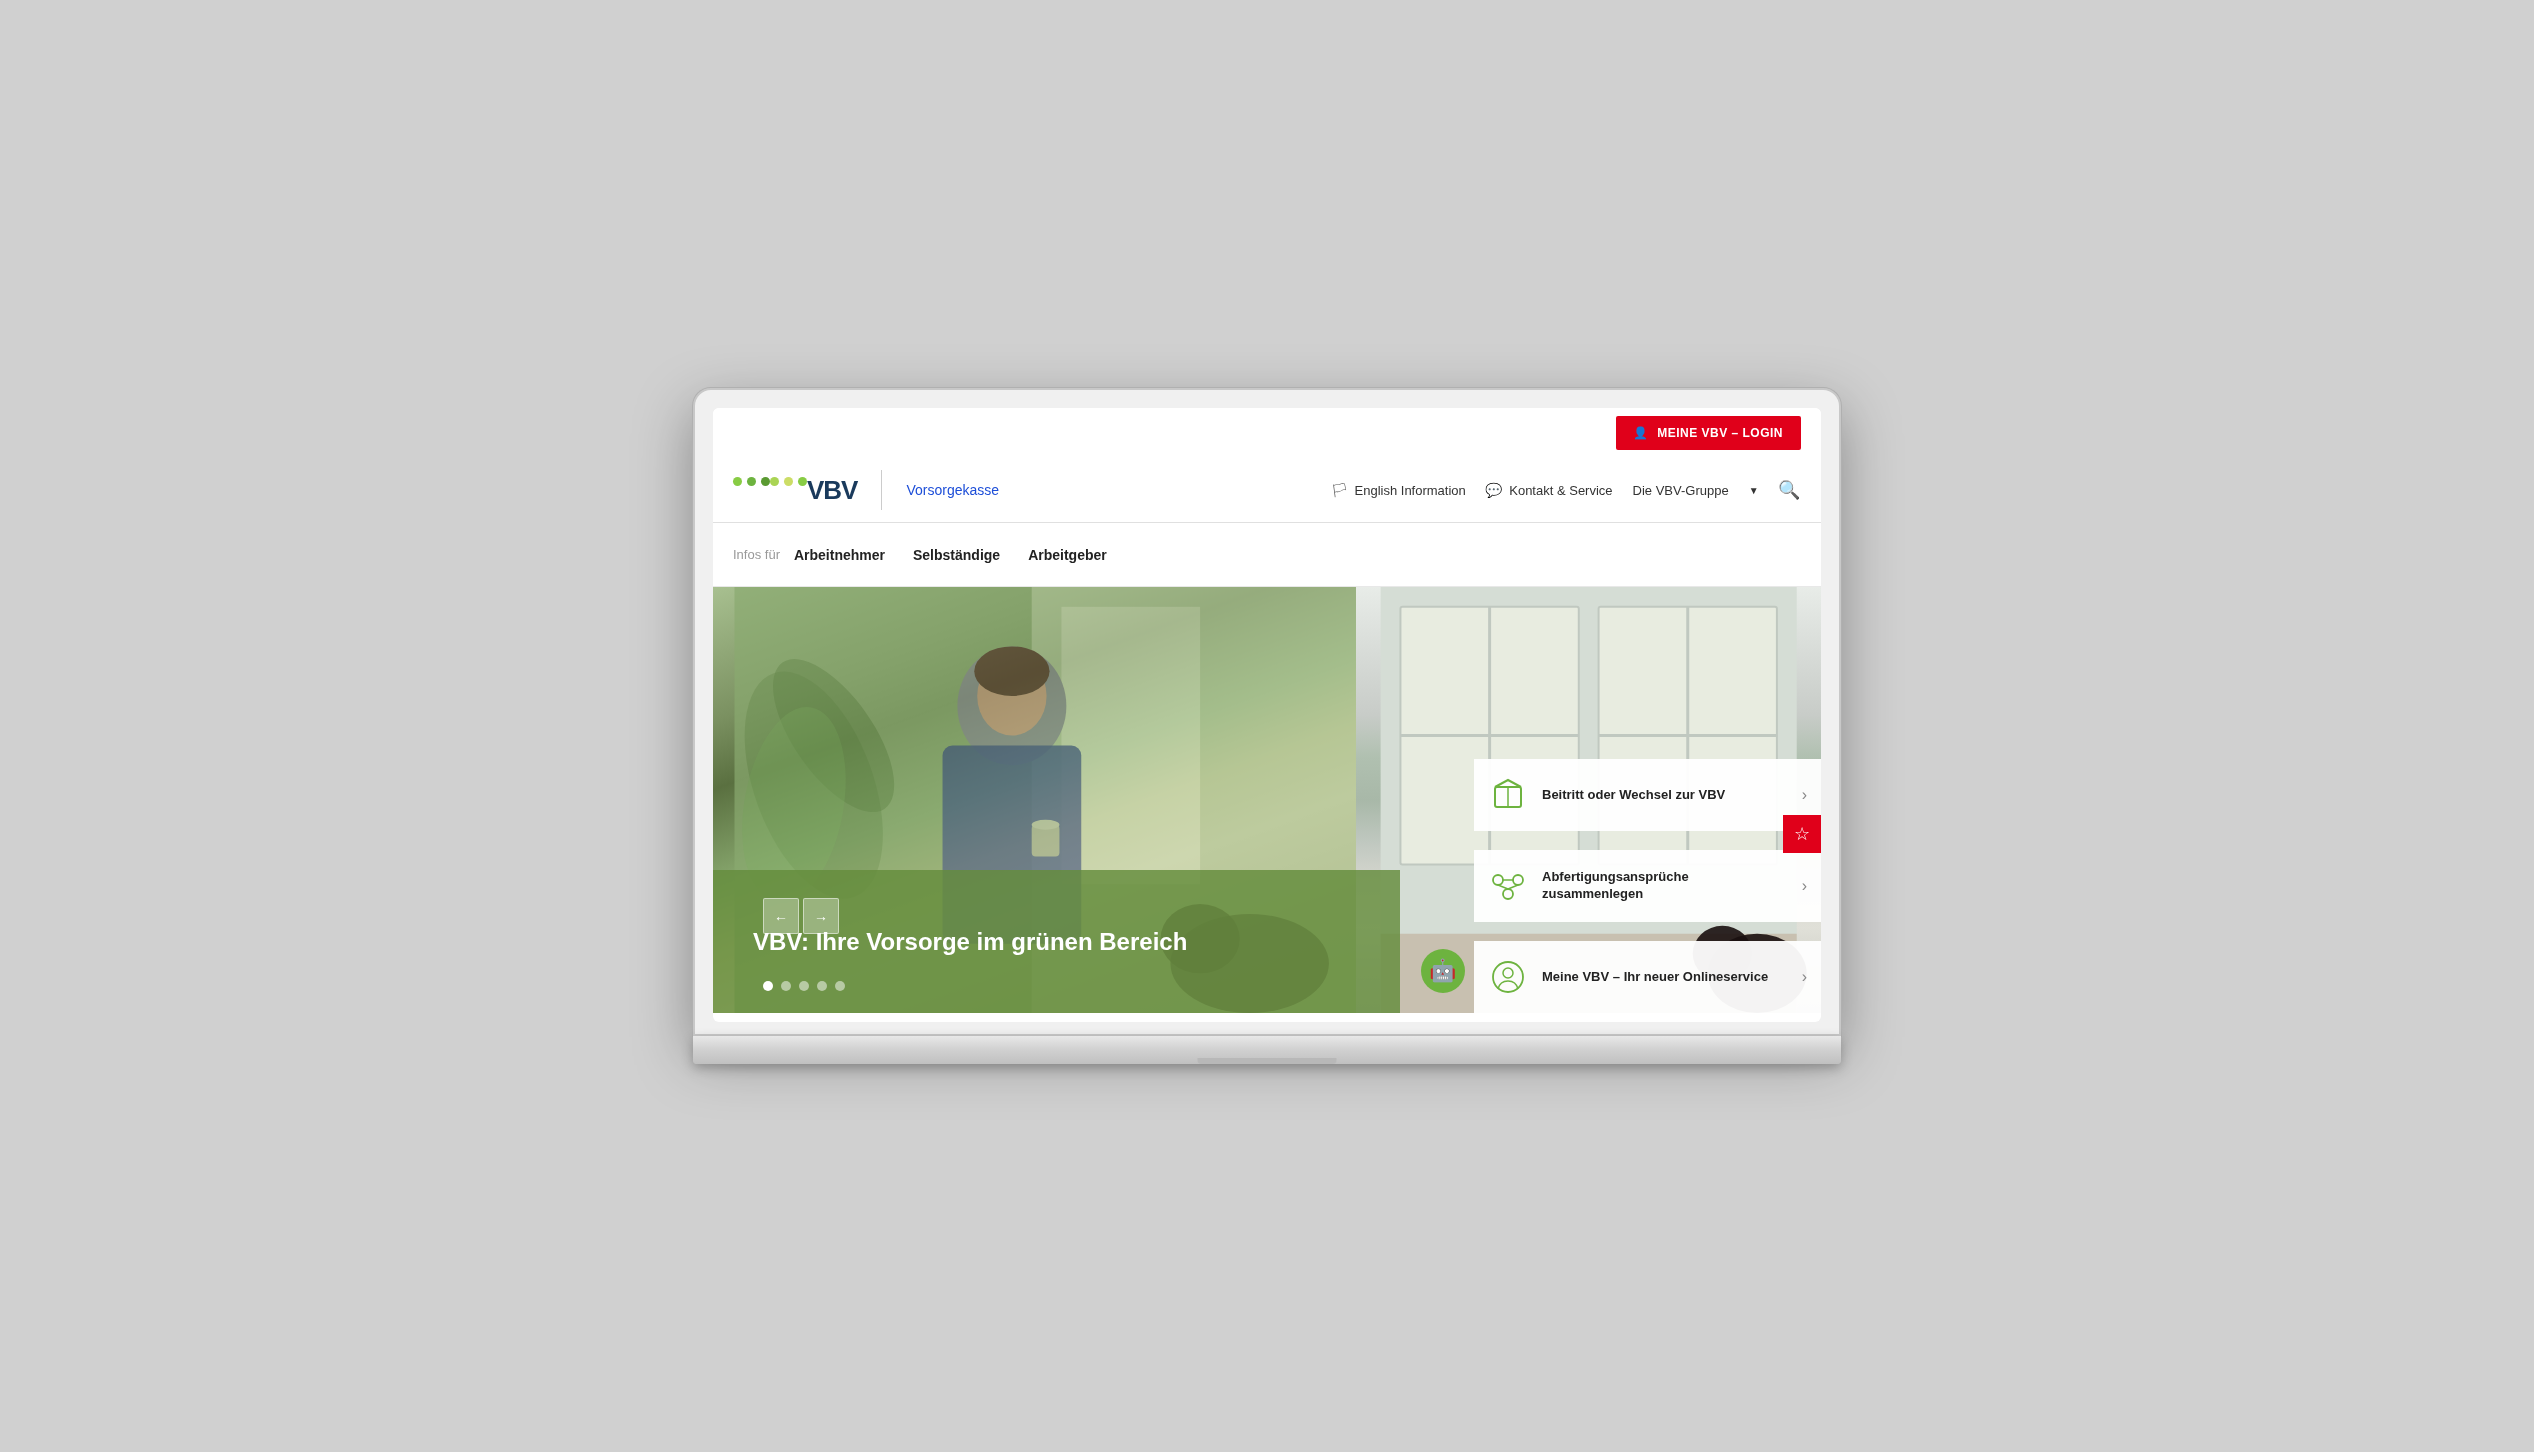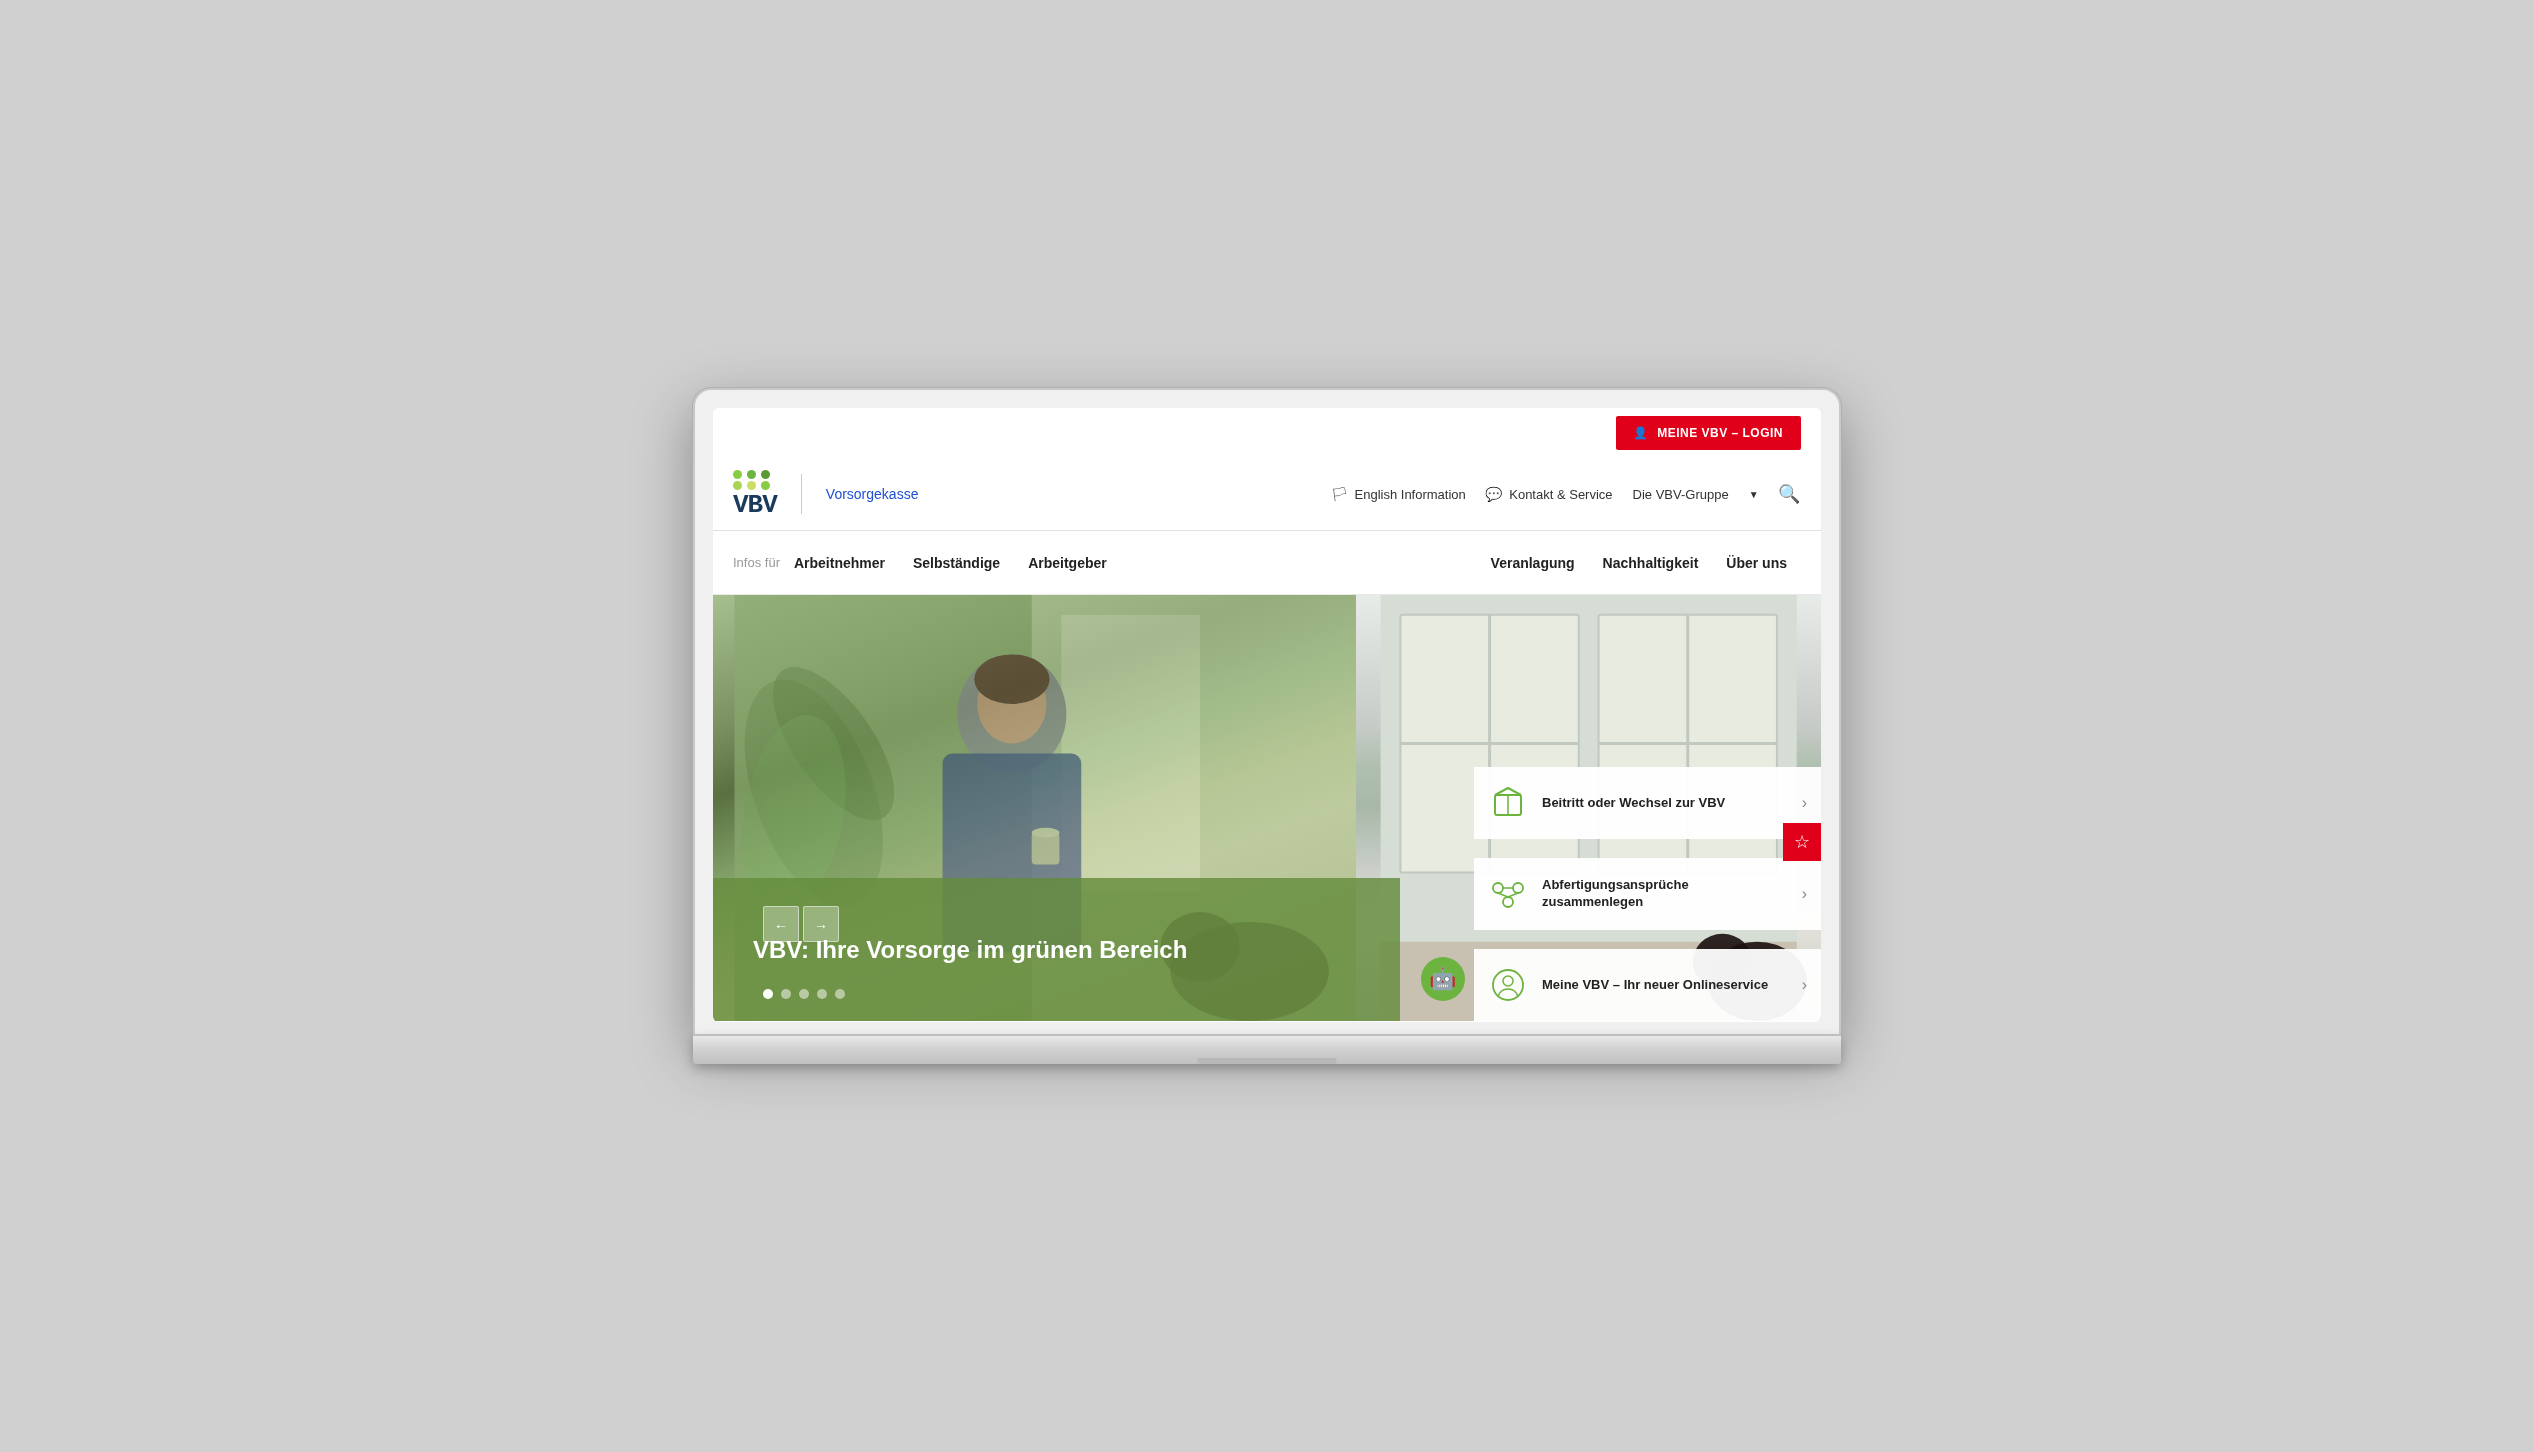--- a/index.html
+++ b/index.html
@@ -89,23 +89,22 @@
     }
 
     .logo-area {
       display: flex;
       align-items: center;
       gap: 12px;
     }
 
     .logo-vbv {
       display: flex;
-      flex-direction: column;
+      flex-direction: row;
       align-items: flex-start;
-      font-family: Liberation Mono, monospace;
     }
 
     .logo-dots-row {
       display: flex;
       gap: 5px;
       margin-bottom: 2px;
     }
 
     .logo-dot {
       width: 9px;
@@ -445,25 +444,20 @@
           </a>
           <div class="search-icon-btn">🔍</div>
         </div>
       </div>
 
       <div class="main-nav">
         <span class="main-nav-infos">Infos für</span>
         <div class="main-nav-item">Arbeitnehmer</div>
         <div class="main-nav-item">Selbständige</div>
         <div class="main-nav-item">Arbeitgeber</div>
-        <div class="main-nav-right">
-          <div class="main-nav-item">Veranlagung</div>
-          <div class="main-nav-item">Nachhaltigkeit</div>
-          <div class="main-nav-item">Über uns</div>
-        </div>
       </div>
 
       <div class="hero">
         <div class="hero-bg"></div>
 
         <div class="hero-image-left">
 
           <svg width="100%" height="100%" viewBox="0 0 650 430" style="position:absolute;top:0;left:0;opacity:0.7;">
 
             <rect width="650" height="430" fill="#8aaa70"></rect>

